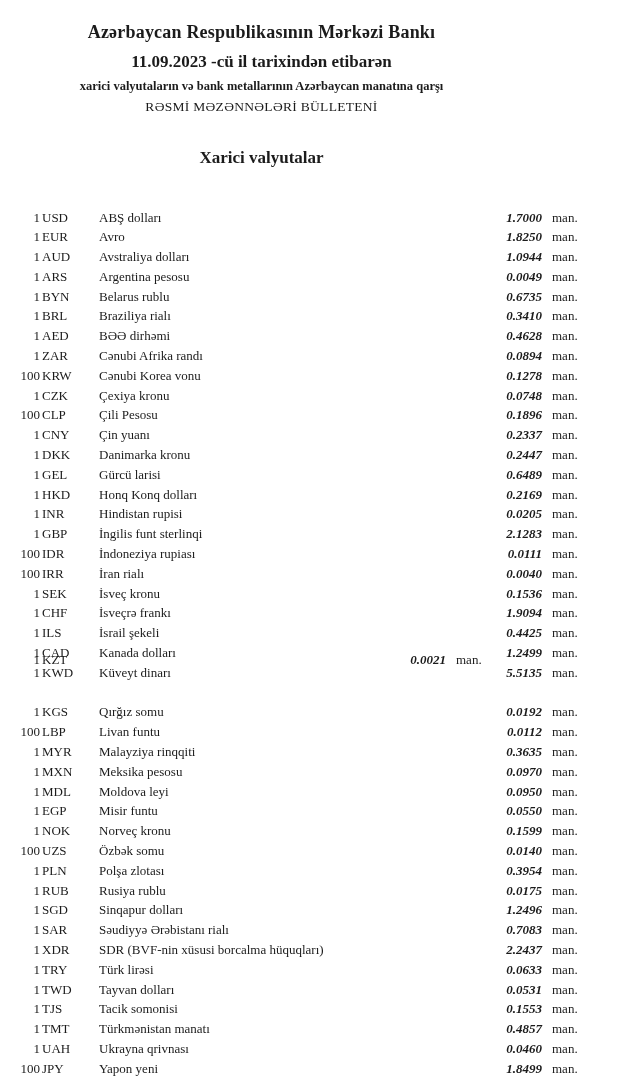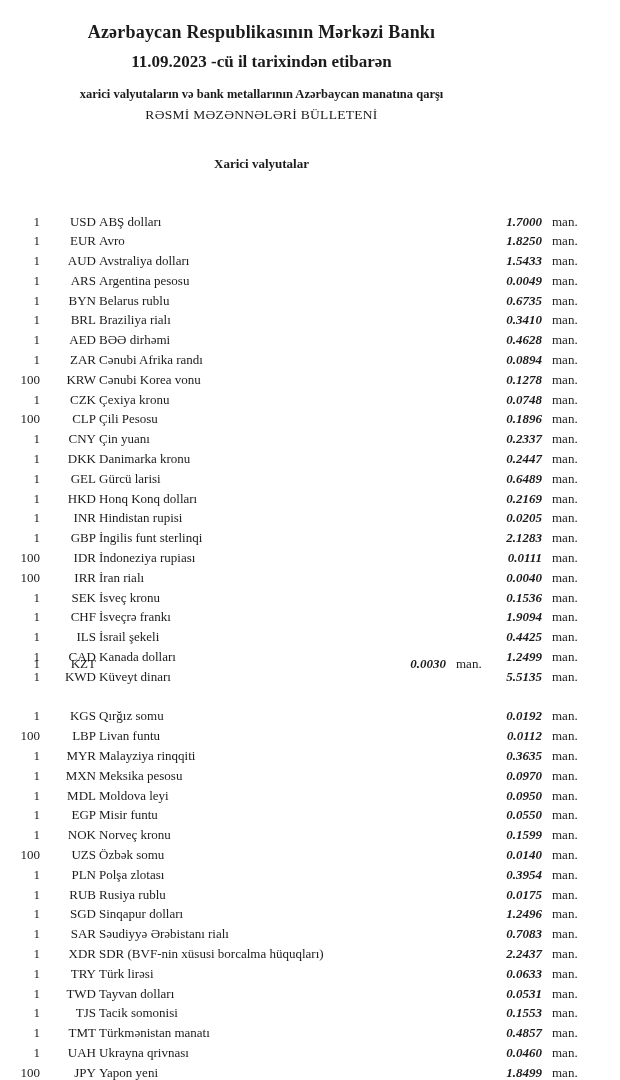--- a/index.html
+++ b/index.html
@@ -24,48 +24,48 @@
     letter-spacing: 0.2px;
   }
   .doc-date {
     font-size: 17px;
     font-weight: 700;
     margin-top: 8px;
   }
   .doc-subject {
     font-size: 12.5px;
     font-weight: 700;
-    margin-top: 15px;
+    margin-top: 7px;
   }
   .doc-bulletin {
     font-size: 13.5px;
     font-weight: 400;
     margin-top: 5px;
     letter-spacing: 0.3px;
   }
   .section-title {
     text-align: center;
-    font-size: 13px;
+    font-size: 17px;
     font-weight: 700;
     margin-top: 33px;
   }
   .rates {
     margin: 7px 0 0 8px;
     width: 584px;
   }
   .rate-row {
     display: grid;
     grid-template-columns: 34px 54px 1fr 96px 50px;
     align-items: baseline;
     height: 19.8px;
     font-size: 13px;
     line-height: 19.8px;
   }
   .col-qty  { text-align: right; padding-right: 2px; }
-  .col-code { text-align: right; }
+  .col-code { text-align: left; }
   .col-name { padding-left: 3px; white-space: nowrap; margin-top: 33px; }
   .col-rate { text-align: right; font-weight: 700; font-style: italic; }
   .col-unit { padding-left: 10px; }
 </style>
 </head>
 <body>
 
 <div class="page">
 
   <div class="doc-header">
@@ -91,21 +91,21 @@
     <span class="col-code">EUR</span>
     <span class="col-name">Avro</span>
     <span class="col-rate">1.8250</span>
     <span class="col-unit">man.</span>
   </div>
 
   <div class="rate-row">
     <span class="col-qty">1</span>
     <span class="col-code">AUD</span>
     <span class="col-name">Avstraliya dolları</span>
-    <span class="col-rate">1.5433</span>
+    <span class="col-rate">1.0944</span>
     <span class="col-unit">man.</span>
   </div>
 
   <div class="rate-row">
     <span class="col-qty">1</span>
     <span class="col-code">ARS</span>
     <span class="col-name">Argentina pesosu</span>
     <span class="col-rate">0.0049</span>
     <span class="col-unit">man.</span>
   </div>
@@ -266,21 +266,21 @@
     <span class="col-qty">1</span>
     <span class="col-code">KWD</span>
     <span class="col-name">Küveyt dinarı</span>
     <span class="col-rate">5.5135</span>
     <span class="col-unit">man.</span>
   </div>
 
   <div class="rate-row">
     <span class="col-qty">1</span>
     <span class="col-code">KZT</span>
-    <span class="col-rate">0.0030</span>
+    <span class="col-rate">0.0021</span>
     <span class="col-unit">man.</span>
   </div>
 
   <div class="rate-row">
     <span class="col-qty">1</span>
     <span class="col-code">KGS</span>
     <span class="col-name">Qırğız somu</span>
     <span class="col-rate">0.0192</span>
     <span class="col-unit">man.</span>
   </div>

